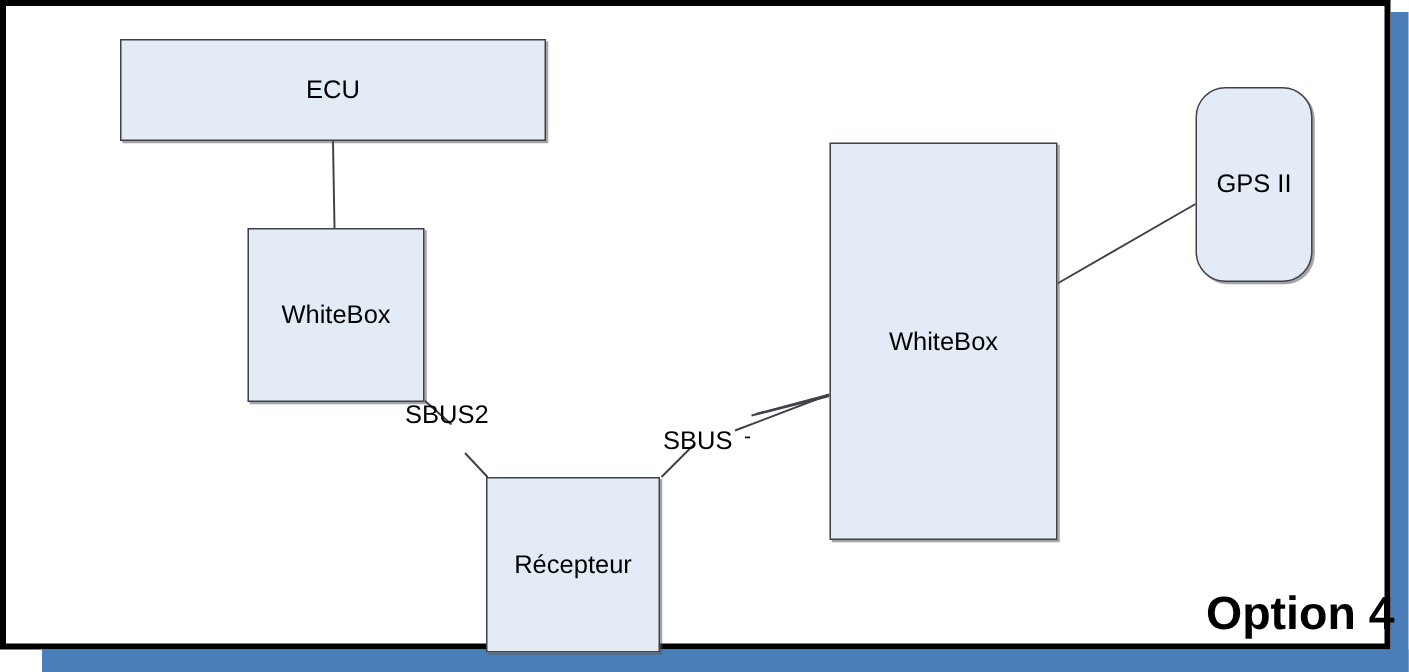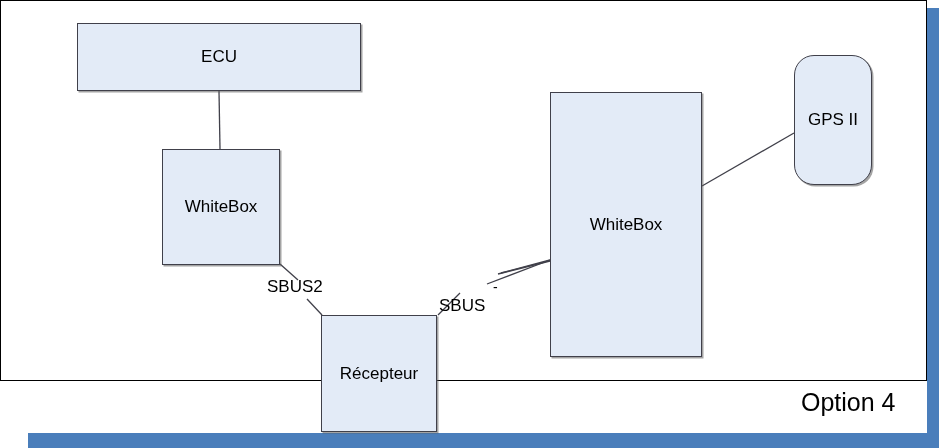--- a/index.html
+++ b/index.html
@@ -39,23 +39,23 @@
     height: 15px;
     background: #4a7ebb;
   }
 
   
   .canvas {
     position: absolute;
     left: 0px;
     top: 0px;
     width: 927px;
-    height: 381px;
+    height: 433px;
     background: #ffffff;
-    border: 1px solid #000000;
+    border: 4px solid #000000;
     box-sizing: border-box;
   }
 
   
   .lines {
     position: absolute;
     left: 0;
     top: 0;
     width: 927px;
     height: 433px;
@@ -84,40 +84,41 @@
   .node-gps       { left: 793px; top: 54px;  width: 78px;  height: 130px; border-radius: 20px; }
 
   
   .edge-label {
     position: absolute;
     color: #000000;
     font-size: 17px;
     font-family: "Liberation Sans", sans-serif;
     white-space: nowrap;
   }
-  .label-sbus2 { left: 266px; top: 276px; }
-  .label-sbus  { left: 438px; top: 295px; }
+  .label-sbus2 { left: 266px; top: 263px; }
+  .label-sbus  { left: 438px; top: 280px; }
   .label-sbus-sup {
     position: absolute;
     left: 492px;
     top: 278px;
     font-size: 14px;
     color: #000000;
     font-family: "Liberation Sans", sans-serif;
   }
 
   
   .caption {
     position: absolute;
     left: 800px;
     top: 387px;
-    font-size: 25px;
+    font-size: 31px;
     color: #000000;
     font-family: "Liberation Sans", sans-serif;
     white-space: nowrap;
+    font-weight: bold;
   }
 </style>
 </head>
 <body>
 
 <div id="slide-root">
 
   <div class="shadow-right"></div>
   <div class="shadow-bottom"></div>
 

